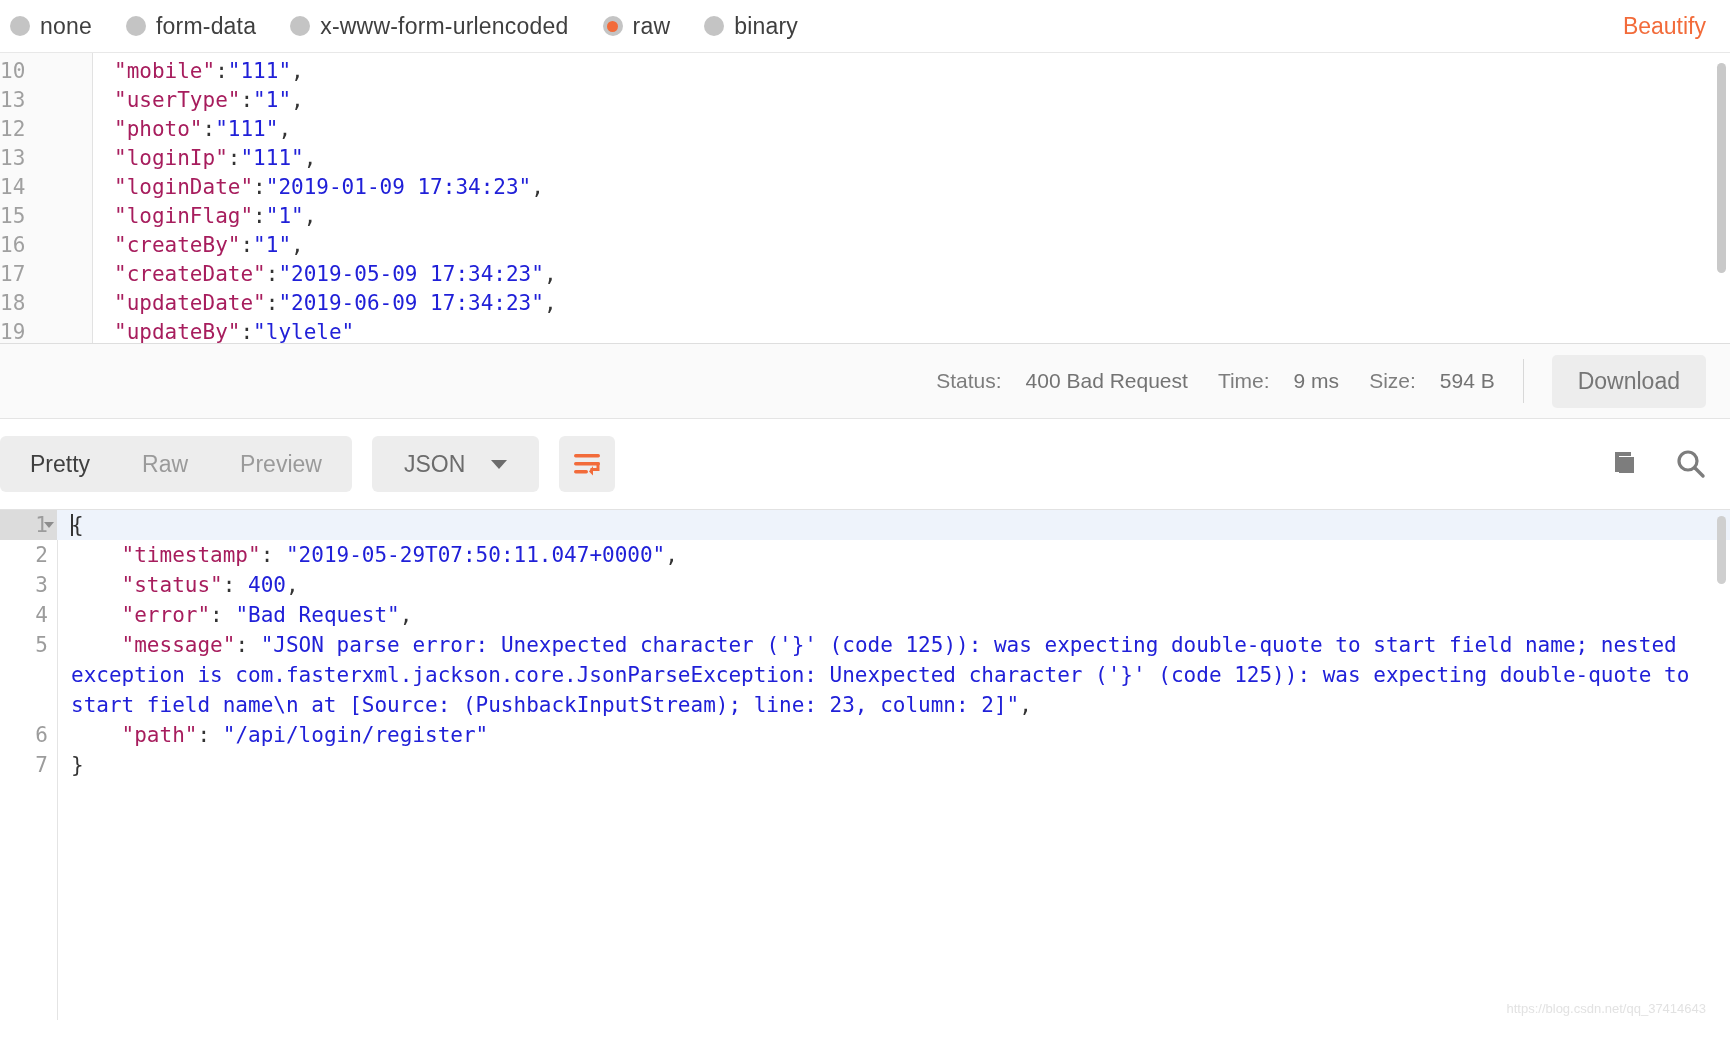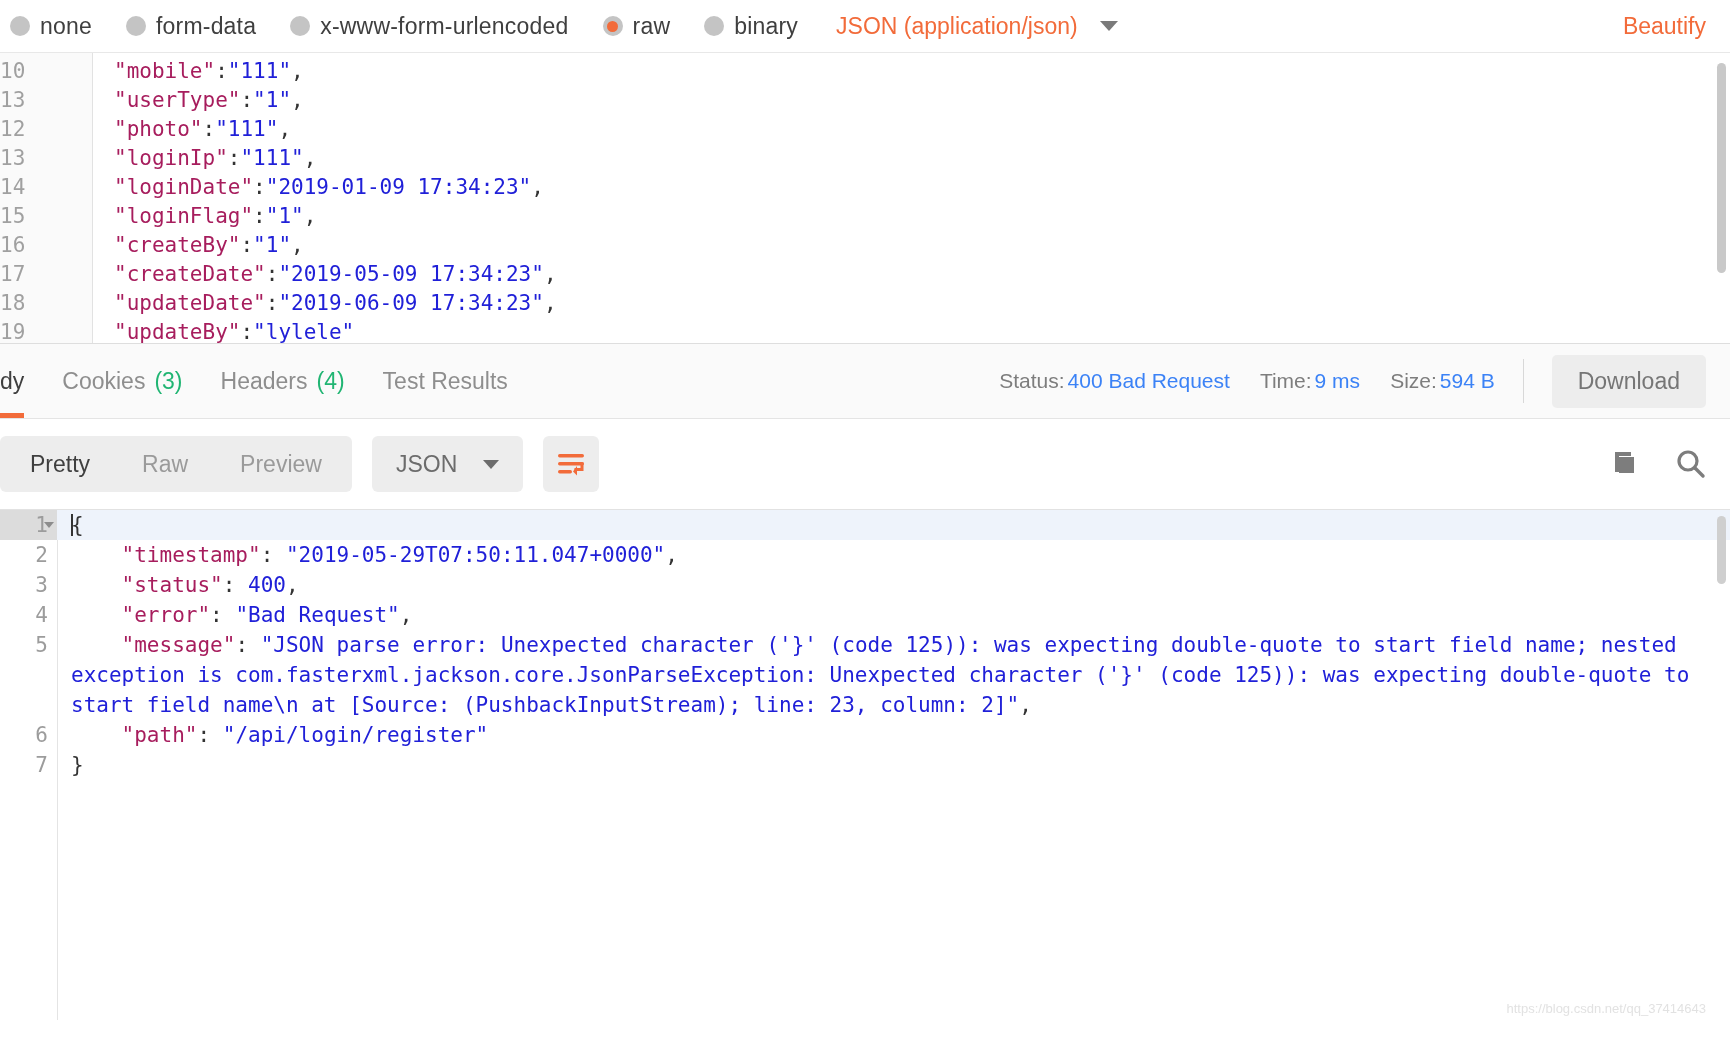--- a/index.html
+++ b/index.html
@@ -181,21 +181,21 @@
 
   .resp-status {
     position: absolute;
     right: 24px;
     display: flex;
     align-items: center;
     font-size: 21px;
   }
   .stat-group { margin-left: 30px; color: #7d7d7d; white-space: nowrap; }
   .stat-group:first-child { margin-left: 0; }
-  .stat-val { color: #3b82f6; margin-left: 3px; }
+  .stat-val { color: #737373; margin-left: 24px; }
   .divider-v {
     width: 1px;
     height: 44px;
     background: #d8d8d8;
     margin: 0 28px;
   }
   .download-btn {
     background: #ededed;
     border-radius: 5px;
     padding: 13px 26px;
@@ -232,21 +232,21 @@
     white-space: nowrap;
   }
   .seg-btn.active { color: #3f3f3f; }
   .fmt-select {
     display: flex;
     align-items: center;
     background: #ededed;
     border-radius: 6px;
     height: 56px;
     margin-left: 20px;
-    padding: 0 24px;
+    padding: 0 32px;
     cursor: pointer;
   }
   .fmt-select .fmt-label {
     font-size: 23px;
     color: #6c6c6c;
   }
   .fmt-select .caret {
     border-top-color: #6c6c6c;
     margin-left: 26px;
     border-left-width: 8px;
@@ -380,24 +380,20 @@
       <div class="radio-opt selected">
         <span class="radio-dot"></span>
         <span class="radio-label">raw</span>
       </div>
       <div class="radio-opt">
         <span class="radio-dot"></span>
         <span class="radio-label">binary</span>
       </div>
     </div>
 
-  <div class="content-type-select">
-    <span class="ct-label">JSON (application/json)</span>
-    <span class="caret"></span>
-  </div>
 
   <div class="beautify-btn">Beautify</div>
 </div>
 
 <div class="req-editor">
   <div class="gutter-bg"></div>
   <div class="code-lines" id="req-lines">
       <div class="cl"><span class="ln">10</span><span class="code"><span class="k">"mobile"</span><span class="p">:</span><span class="s">"111"</span><span class="p">,</span></span></div>
       <div class="cl"><span class="ln">13</span><span class="code"><span class="k">"userType"</span><span class="p">:</span><span class="s">"1"</span><span class="p">,</span></span></div>
       <div class="cl"><span class="ln">12</span><span class="code"><span class="k">"photo"</span><span class="p">:</span><span class="s">"111"</span><span class="p">,</span></span></div>
@@ -406,36 +402,20 @@
       <div class="cl"><span class="ln">15</span><span class="code"><span class="k">"loginFlag"</span><span class="p">:</span><span class="s">"1"</span><span class="p">,</span></span></div>
       <div class="cl"><span class="ln">16</span><span class="code"><span class="k">"createBy"</span><span class="p">:</span><span class="s">"1"</span><span class="p">,</span></span></div>
       <div class="cl"><span class="ln">17</span><span class="code"><span class="k">"createDate"</span><span class="p">:</span><span class="s">"2019-05-09 17:34:23"</span><span class="p">,</span></span></div>
       <div class="cl"><span class="ln">18</span><span class="code"><span class="k">"updateDate"</span><span class="p">:</span><span class="s">"2019-06-09 17:34:23"</span><span class="p">,</span></span></div>
       <div class="cl"><span class="ln">19</span><span class="code"><span class="k">"updateBy"</span><span class="p">:</span><span class="s">"lylele"</span></span></div>
     </div>
   <div class="req-scrollbar"></div>
 </div>
 
 <div class="resp-meta">
-  <div class="resp-tabs" id="resp-tabs">
-      <div class="resp-tab active">
-        <span>dy</span>
-      </div>
-      <div class="resp-tab">
-        <span>Cookies</span>
-        <span class="tab-count">(3)</span>
-      </div>
-      <div class="resp-tab">
-        <span>Headers</span>
-        <span class="tab-count">(4)</span>
-      </div>
-      <div class="resp-tab">
-        <span>Test Results</span>
-      </div>
-    </div>
 
   <div class="resp-status">
     <span class="stat-group">
       <span>Status:</span><span class="stat-val">400 Bad Request</span>
     </span>
     <span class="stat-group">
       <span>Time:</span><span class="stat-val">9 ms</span>
     </span>
     <span class="stat-group">
       <span>Size:</span><span class="stat-val">594 B</span>

